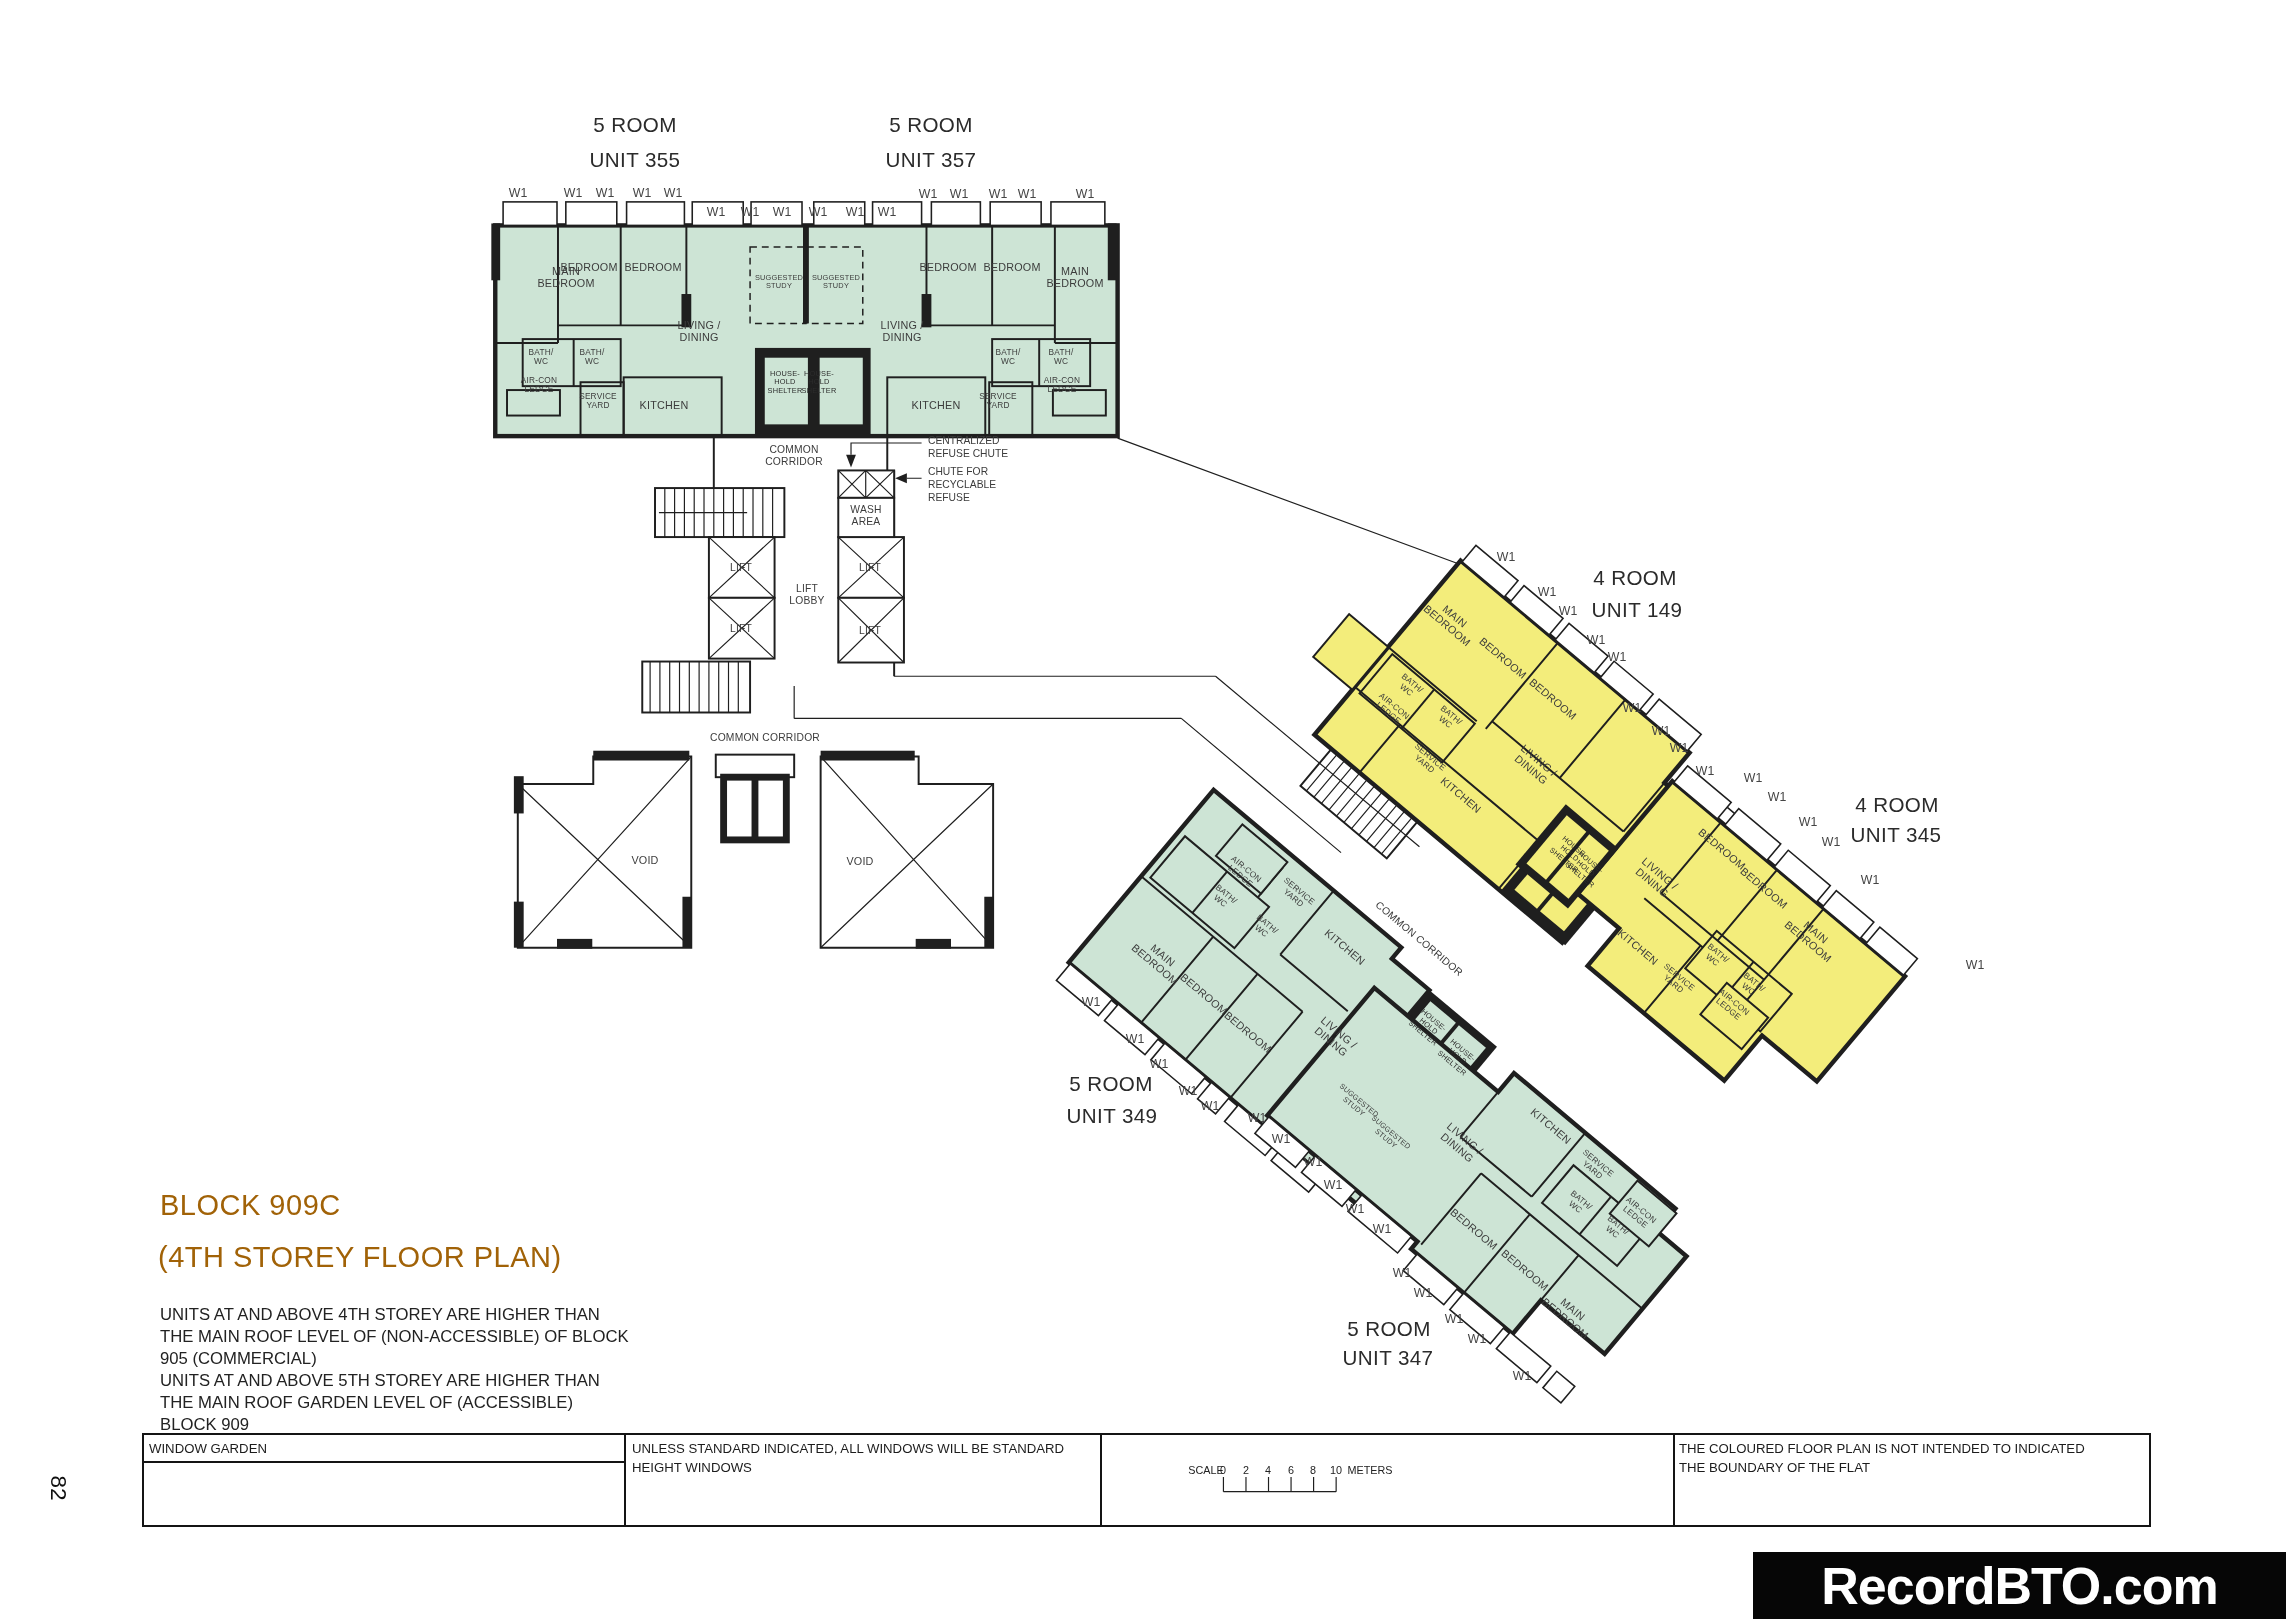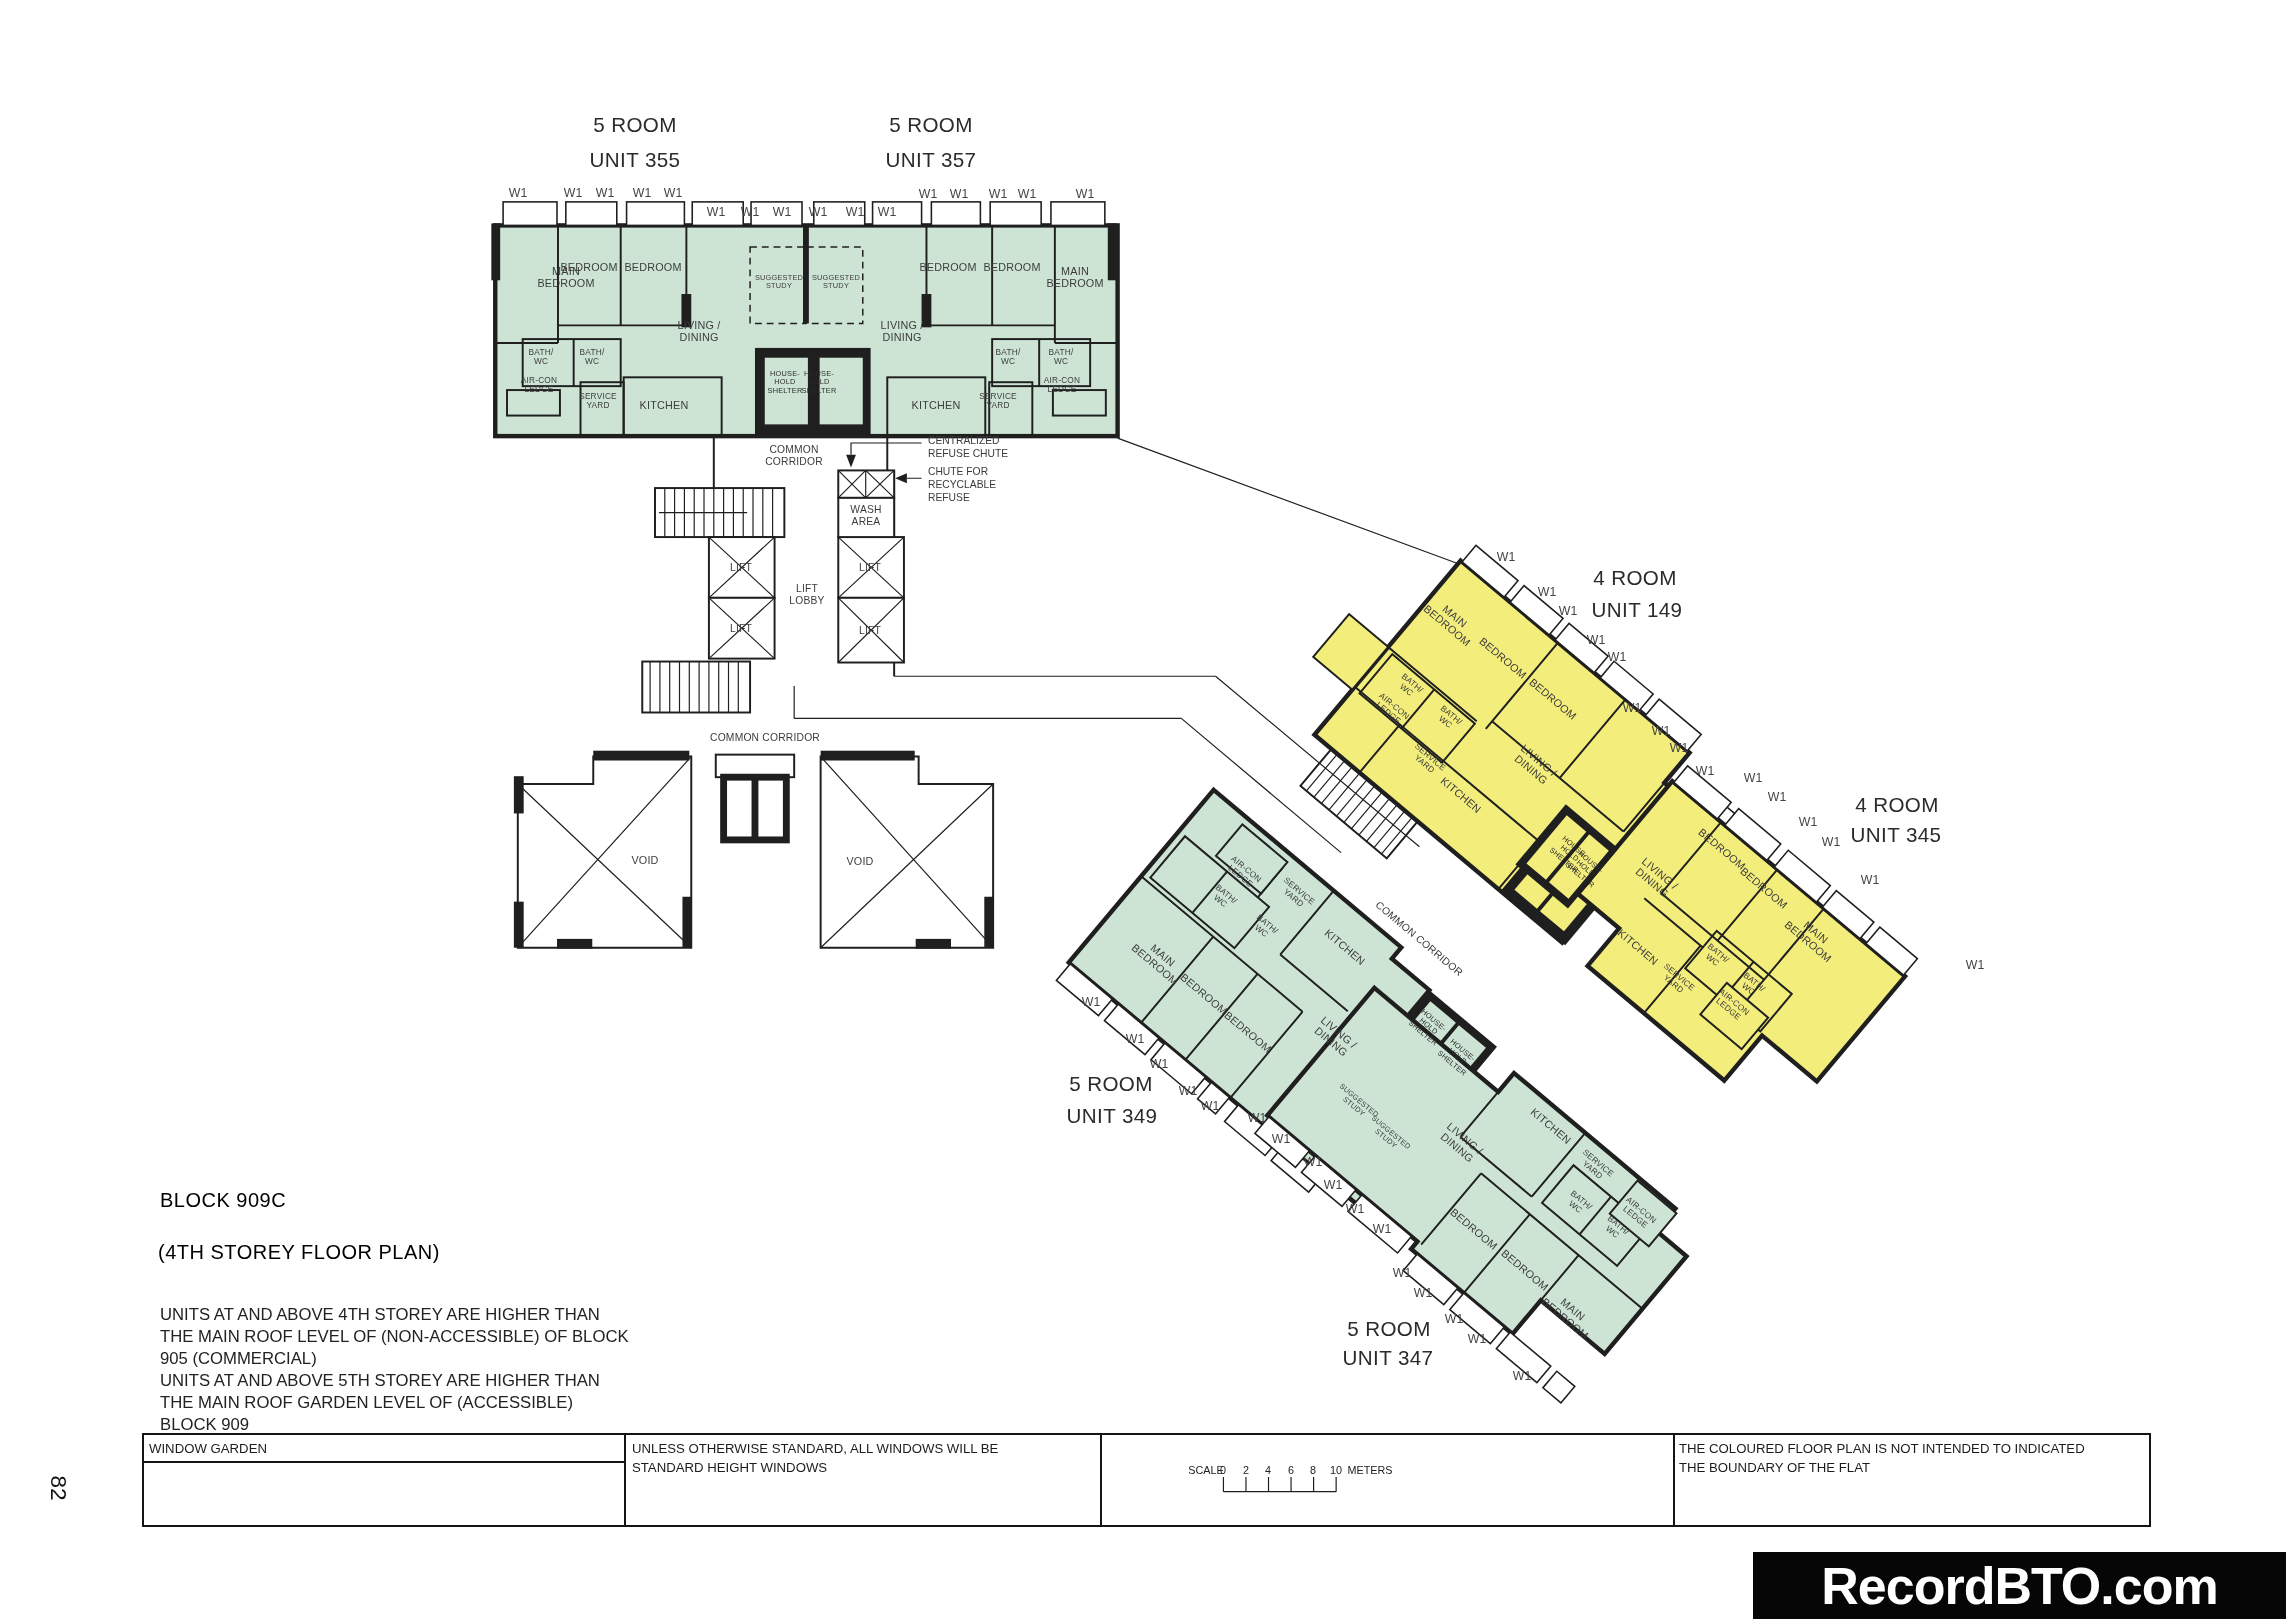--- a/index.html
+++ b/index.html
@@ -19,21 +19,21 @@
   .lbl{position:absolute;transform:translate(-50%,-50%);text-align:center;
        font-size:10.8px;line-height:1.14;color:#3c3c3c;letter-spacing:0.2px}
   .r40{transform:translate(-50%,-50%) rotate(40deg)}
   .nw{white-space:nowrap}
   .s7{font-size:7.4px}
   .s8{font-size:8.3px}
   .s10{font-size:10.3px}
   .w1m{position:absolute;transform:translate(-50%,-50%);font-size:12.3px;color:#444;white-space:nowrap}
   .ut{position:absolute;transform:translate(-50%,-50%);font-size:20.6px;color:#2b2b2b;white-space:nowrap;letter-spacing:0.4px}
   .ann{position:absolute;font-size:10.3px;line-height:1.28;color:#3c3c3c}
-  .bigtitle{position:absolute;font-size:20px;color:#000000;letter-spacing:0.5px;white-space:nowrap}
+  .bigtitle{position:absolute;font-size:29px;color:#a16207;letter-spacing:0.5px;white-space:nowrap}
   .note{position:absolute;font-size:16.7px;line-height:1.33;color:#222;width:470px}
   
   .tbl{position:absolute;left:142px;top:1433px;width:2009px;height:94px;border:2px solid #141414;box-sizing:border-box}
   .tdiv{position:absolute;top:0;width:2px;height:100%;background:#141414}
   .thdiv{position:absolute;left:0;top:25.5px;width:480px;height:2px;background:#141414}
   .cell-text{position:absolute;font-size:13.2px;line-height:1.45;color:#1c1c1c}
   .scl{position:absolute;transform:translate(-50%,-50%);font-size:10.8px;color:#222;white-space:nowrap}
   .pagenum{position:absolute;left:45px;top:1475px;font-size:22.5px;color:#111;transform:rotate(90deg)}
   .brandbox{position:absolute;left:1753px;top:1552px;width:533px;height:67px;background:#060606;
             display:flex;align-items:center;justify-content:center}
@@ -380,21 +380,21 @@
   <div class="note" style="left:160px;top:1304px">UNITS AT AND ABOVE 4TH STOREY ARE HIGHER THAN THE MAIN ROOF LEVEL OF (NON-ACCESSIBLE) OF BLOCK 905 (COMMERCIAL)</div>
   <div class="note" style="left:160px;top:1370px">UNITS AT AND ABOVE 5TH STOREY ARE HIGHER THAN THE MAIN ROOF GARDEN LEVEL OF (ACCESSIBLE) BLOCK 909</div>
 
   <div class="tbl">
     <div class="tdiv" style="left:480px"></div>
     <div class="tdiv" style="left:956px"></div>
     <div class="tdiv" style="left:1529px"></div>
     <div class="thdiv"></div>
   </div>
   <div class="cell-text" style="left:149px;top:1439px">WINDOW GARDEN</div>
-  <div class="cell-text" style="left:632px;top:1439px;width:441px">UNLESS OTHERWISE STANDARD, ALL WINDOWS WILL BE STANDARD HEIGHT WINDOWS</div>
+  <div class="cell-text" style="left:632px;top:1439px;width:441px">UNLESS STANDARD INDICATED, ALL WINDOWS WILL BE STANDARD HEIGHT WINDOWS</div>
   <div class="cell-text" style="left:1679px;top:1439px;width:431px">THE COLOURED FLOOR PLAN IS NOT INTENDED TO INDICATED THE BOUNDARY OF THE FLAT</div>
 
   <div class="scl" style="left:1206px;top:1470px">SCALE</div>
   <div class="scl" style="left:1223px;top:1470px">0</div>
   <div class="scl" style="left:1246px;top:1470px">2</div>
   <div class="scl" style="left:1268px;top:1470px">4</div>
   <div class="scl" style="left:1291px;top:1470px">6</div>
   <div class="scl" style="left:1313px;top:1470px">8</div>
   <div class="scl" style="left:1336px;top:1470px">10</div>
   <div class="scl" style="left:1370px;top:1470px">METERS</div>

